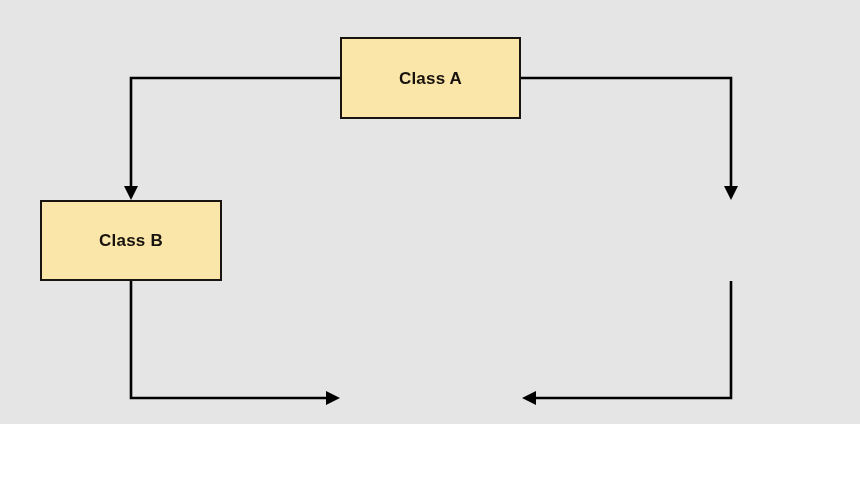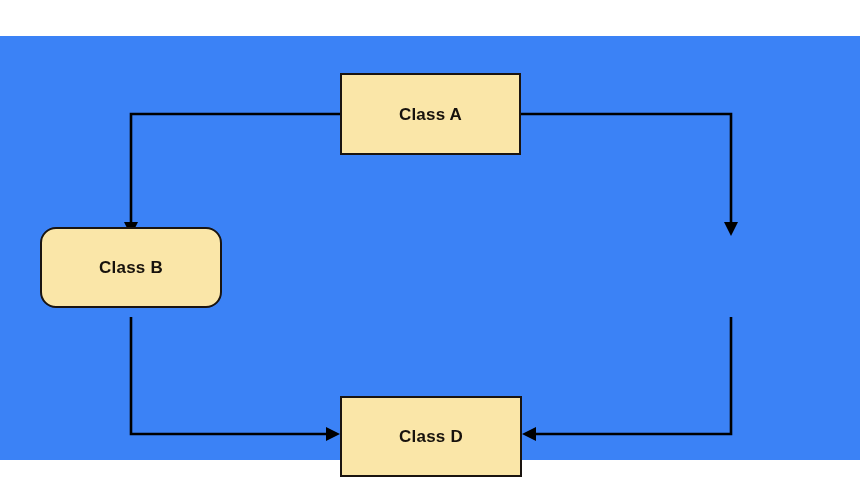--- a/index.html
+++ b/index.html
@@ -11,22 +11,21 @@
   body {
     width: 860px;
     height: 480px;
     overflow: hidden;
     font-family: "Liberation Sans", sans-serif;
   }
   #diagram-canvas {
     position: relative;
     width: 860px;
     height: 424px;
-    background: #3b82f6;
-    margin-top: 36px;
+    background: #e5e5e5;
   }
   #edge-layer {
     position: absolute;
     left: 0;
     top: 0;
     width: 860px;
     height: 480px;
   }
   .node-box {
     position: absolute;
@@ -41,21 +40,21 @@
     font-family: "Liberation Sans", sans-serif;
     font-weight: bold;
     font-size: 17px;
     color: #17120d;
     letter-spacing: 0.2px;
     line-height: 1;
     white-space: nowrap;
     user-select: none;
   }
   #node-a { left: 340px; top: 37px;  width: 181px; height: 82px; }
-  #node-b { left: 40px;  top: 191px; width: 182px; height: 81px; border-radius: 16px; }
+  #node-b { left: 40px;  top: 200px; width: 182px; height: 81px; }
   #node-c { left: 640px; top: 200px; width: 181px; height: 81px; }
   #node-d { left: 340px; top: 360px; width: 182px; height: 81px; }
 </style>
 </head>
 <body>
 
 <div id="diagram-canvas">
 
   <svg id="edge-layer" viewBox="0 0 860 480" width="860" height="480" xmlns="http://www.w3.org/2000/svg">
     <defs>
@@ -90,17 +89,14 @@
 
   <div id="node-a" class="node-box">
     <span class="node-label">Class A</span>
   </div>
 
   <div id="node-b" class="node-box">
     <span class="node-label">Class B</span>
   </div>
 
 
-  <div id="node-d" class="node-box">
-    <span class="node-label">Class D</span>
-  </div>
 
 </div>
 
 </body></html>

